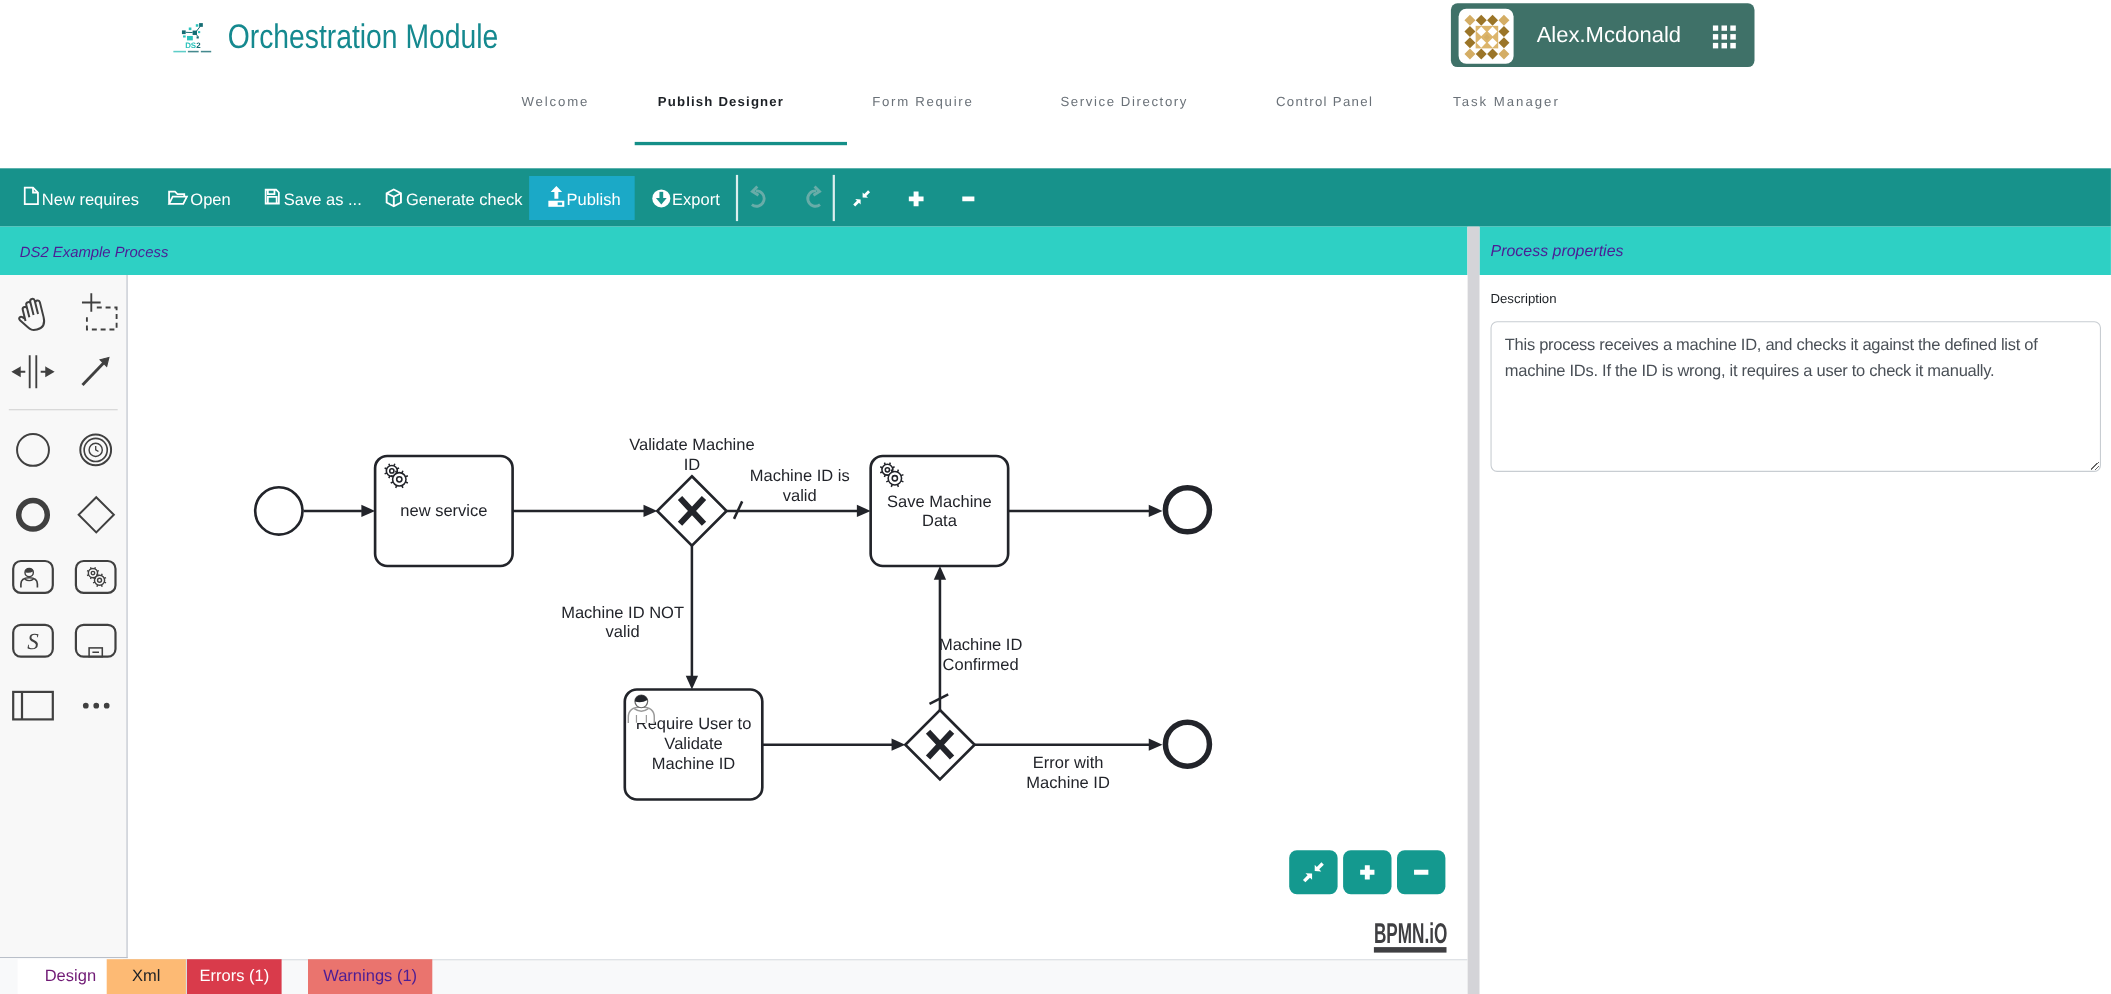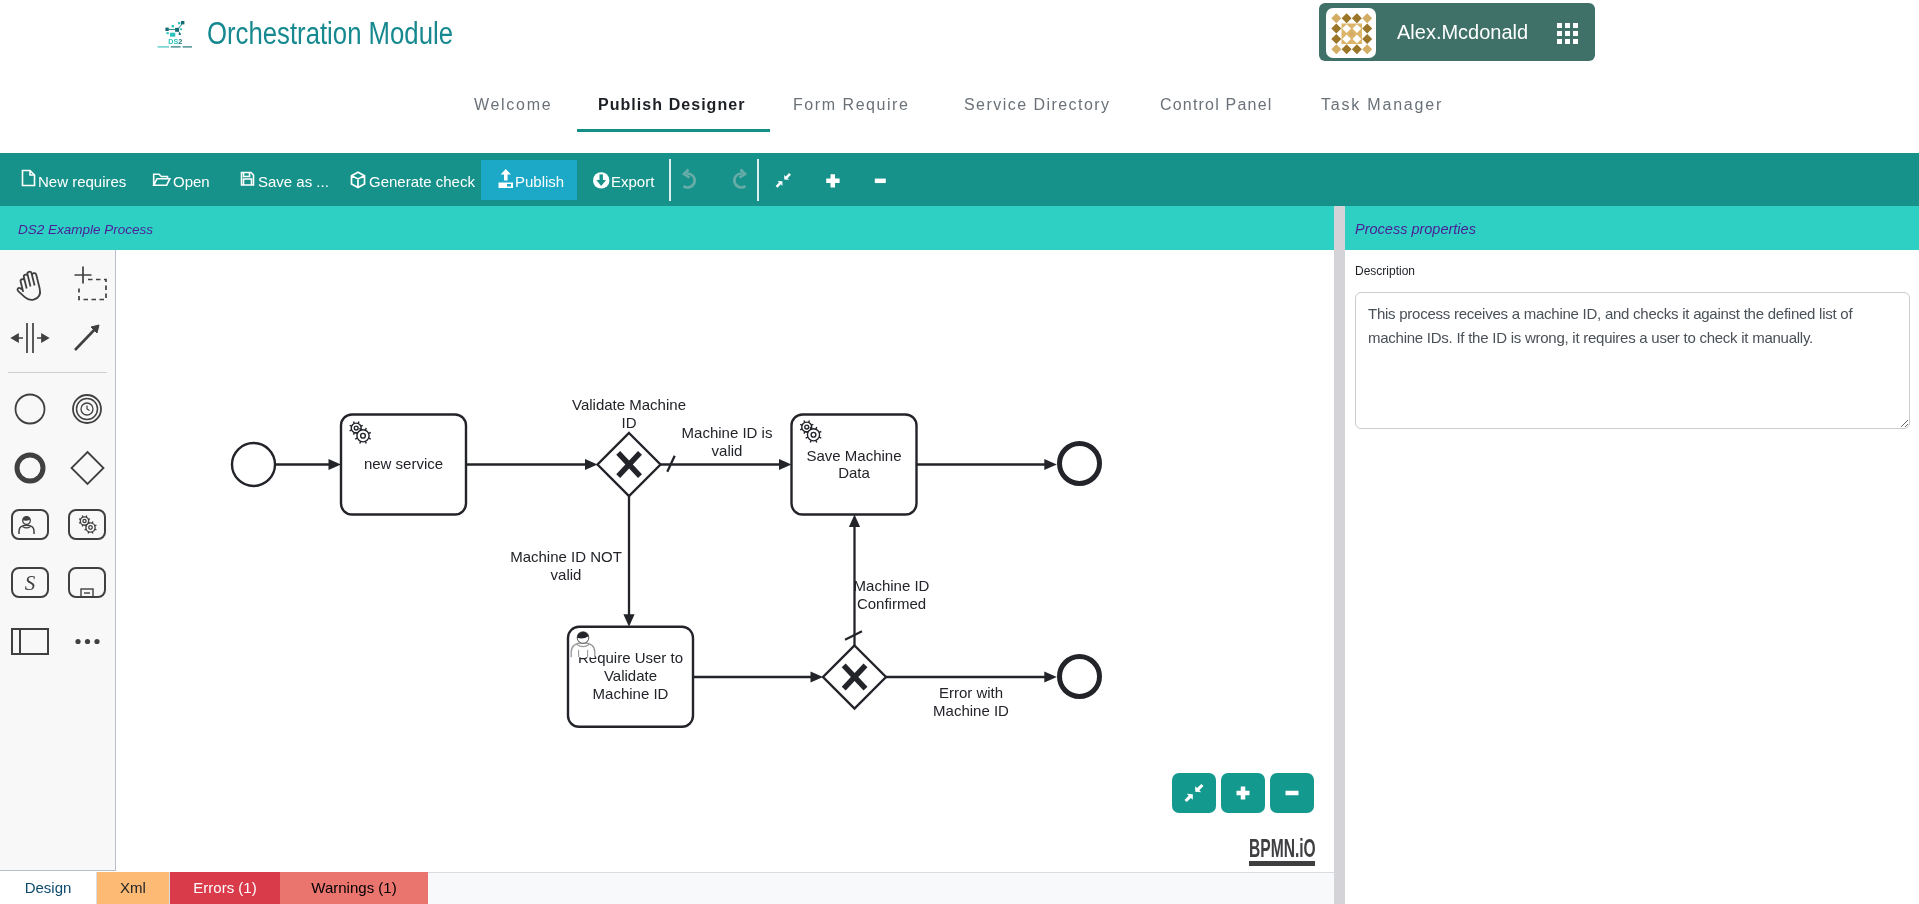--- a/index.html
+++ b/index.html
@@ -7,21 +7,21 @@
   font-family:"Liberation Sans",sans-serif; }
 .abs { position:absolute; }
 
 
 #title { left:207px; top:16px; font-size:31px; color:#15898f; transform:scaleX(0.83); transform-origin:left; white-space:nowrap; }
 #badge { left:1319px; top:3px; width:276px; height:58px; background:#3f7168; border-radius:6px; }
 #avatar { left:1326px; top:8px; width:50px; height:50px; background:#fff; border-radius:7px; overflow:hidden; }
 #uname { left:1397px; top:21px; font-size:20px; color:#fff; }
 
 
-.nav { top:96px; font-size:16px; color:#6a7178; white-space:nowrap; }
+.nav { top:85px; font-size:12px; color:#6a7178; white-space:nowrap; }
 .nav.active { color:#1c2025; font-weight:bold; }
 #navline { left:577px; top:129px; width:193px; height:3px; background:#148f88; }
 
 
 #toolbar { left:0; top:153px; width:1919px; height:53px; background:#17928b; }
 .tbtxt { top:173px; font-size:15px; color:#fff; }
 #publishbtn { left:481px; top:160px; width:96px; height:40px; background:#1ba9c7; }
 .tsep { top:159px; width:2px; height:42px; background:rgba(255,255,255,0.85); }
 
 
@@ -357,19 +357,19 @@
     <path d="M113.5 20 h13"></path>
   </g>
 </svg>
 <div id="bpmnlogo" class="abs">
   <div style="font-size:26px;line-height:24px;font-weight:bold;transform:scaleX(0.6);transform-origin:left;white-space:nowrap">BPMN.iO</div>
   <div style="width:66px;height:4.8px;background:#3f3f42;margin-top:1px"></div>
 </div>
 
 <div id="btabs" class="abs"></div>
 <div id="btabline" class="abs"></div>
-<div class="abs btab" style="left:0;width:97px;background:#fff;color:#0c4a6e;border-right:1px solid #d9dce0">Design</div>
+<div class="abs btab" style="left:16px;width:97px;background:#fff;color:#701a75;border-right:1px solid #d9dce0">Design</div>
 <div class="abs btab" style="left:97px;width:73px;background:#fdba74;color:#1c2025;border-right:1px solid #d9dce0">Xml</div>
-<div class="abs btab" style="left:170px;width:110px;background:#d93b4b;color:#fff">Errors (1)</div>
-<div class="abs btab" style="left:280px;width:148px;background:#ea746e;color:#000000">Warnings (1)</div>
+<div class="abs btab" style="left:170px;width:86px;background:#d93b4b;color:#fff">Errors (1)</div>
+<div class="abs btab" style="left:280px;width:113px;background:#ea746e;color:#4c1d95">Warnings (1)</div>
 
 <div id="desc" class="abs">Description</div>
 <textarea id="ta" class="abs" style="">This process receives a machine ID, and checks it against the defined list of machine IDs. If the ID is wrong, it requires a user to check it manually.</textarea>
 
 </body></html>

